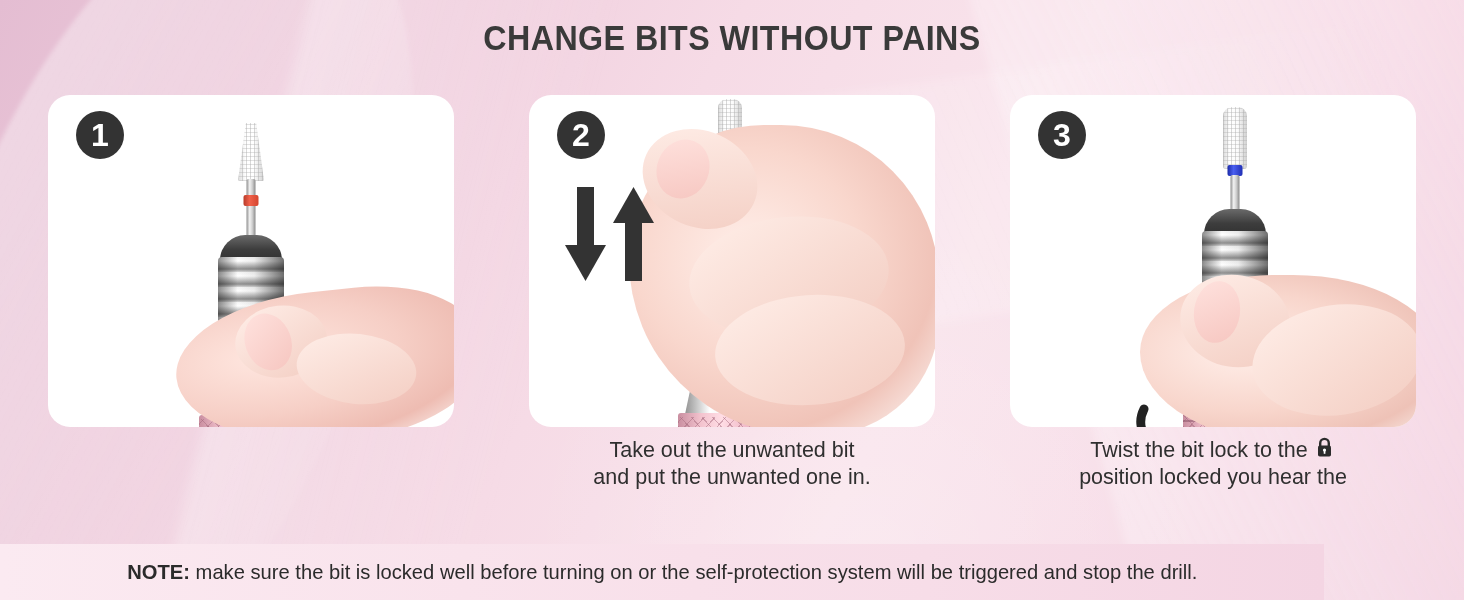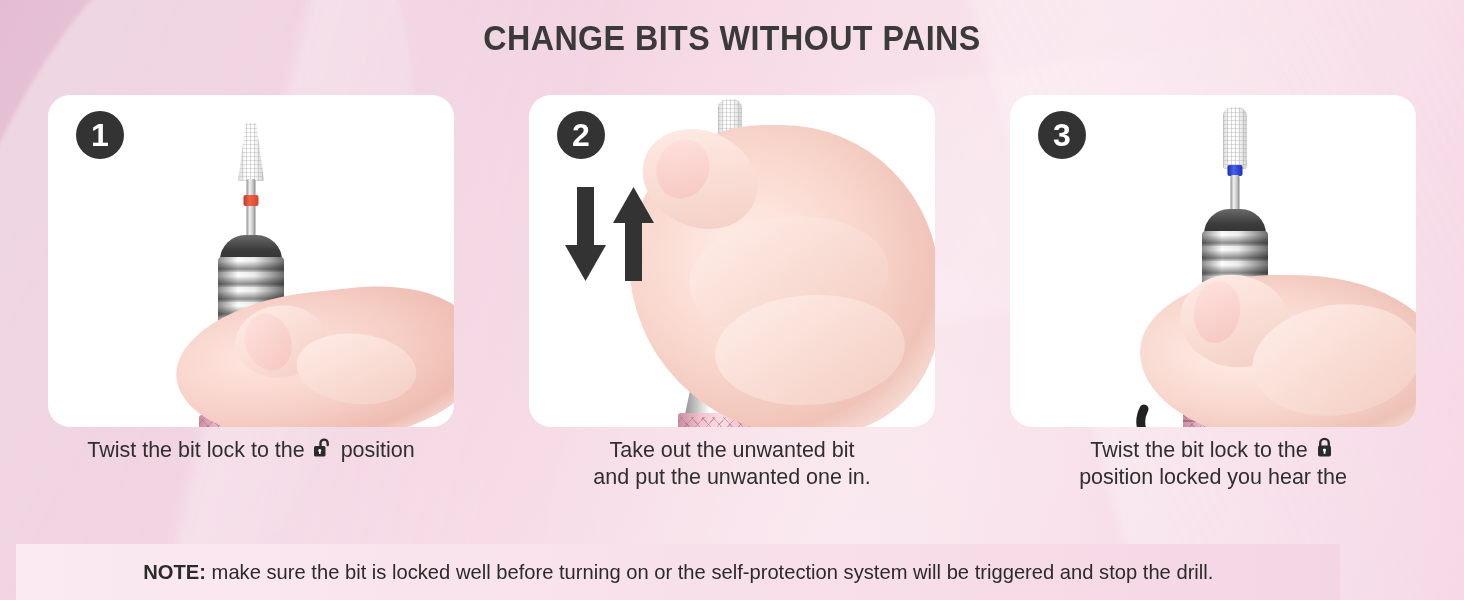--- a/index.html
+++ b/index.html
@@ -272,21 +272,21 @@
   .caption .line { display: block; white-space: pre; }
   .lock-ico {
     display: inline-block;
     vertical-align: -2px;
     margin: 0 2px;
   }
 
   
   .note {
     position: absolute;
-    left: 16px;
+    left: 0;
     bottom: 0;
     width: 1324px;
     height: 56px;
     display: flex;
     align-items: center;
     justify-content: center;
     background: linear-gradient(90deg,#fbeaf1 0%, #f9e3ec 35%, #f7dde8 70%, #f4d5e3 100%);
   }
   .note-text {
     font-size: 21px;
@@ -404,26 +404,20 @@
       <svg class="arrow-svg" style="left:108px;top:290px;" width="230" height="100" viewBox="0 0 230 100">
         <path d="M26 24 C10 56 56 82 118 82 C152 82 184 74 202 62" fill="none" stroke="#222222" stroke-width="9" stroke-linecap="round"></path>
         <polygon points="190,44 224,62 188,80" fill="#222222"></polygon>
       </svg>
     </div>
   </div>
 
   <div class="captions">
 
     <div class="caption">
-      <span class="line"><span>Twist the bit lock to the </span><svg class="lock-ico" width="20" height="22" viewBox="0 0 20 22">
-            <path d="M7.5 9 V6.2 a3.6 3.6 0 0 1 7.2 0 V8" fill="none" stroke="#2b2b2b" stroke-width="2.4" stroke-linecap="round"></path>
-            <rect x="1" y="9" width="11.5" height="10.5" rx="1.6" fill="#2b2b2b"></rect>
-            <circle cx="6.75" cy="13.4" r="1.5" fill="#ffffff"></circle>
-            <rect x="6" y="13.8" width="1.6" height="3.2" fill="#ffffff"></rect>
-          </svg><span> position</span></span>
     </div>
 
     <div class="caption">
       <span class="line">Take out the unwanted bit</span>
       <span class="line">and put the unwanted one in.</span>
     </div>
 
     <div class="caption">
       <span class="line"><span>Twist the bit lock to the </span><svg class="lock-ico" width="18" height="22" viewBox="0 0 18 22">
             <path d="M4.2 9 V6.2 a4.3 4.3 0 0 1 8.6 0 V9" fill="none" stroke="#2b2b2b" stroke-width="2.4" stroke-linecap="round"></path>

